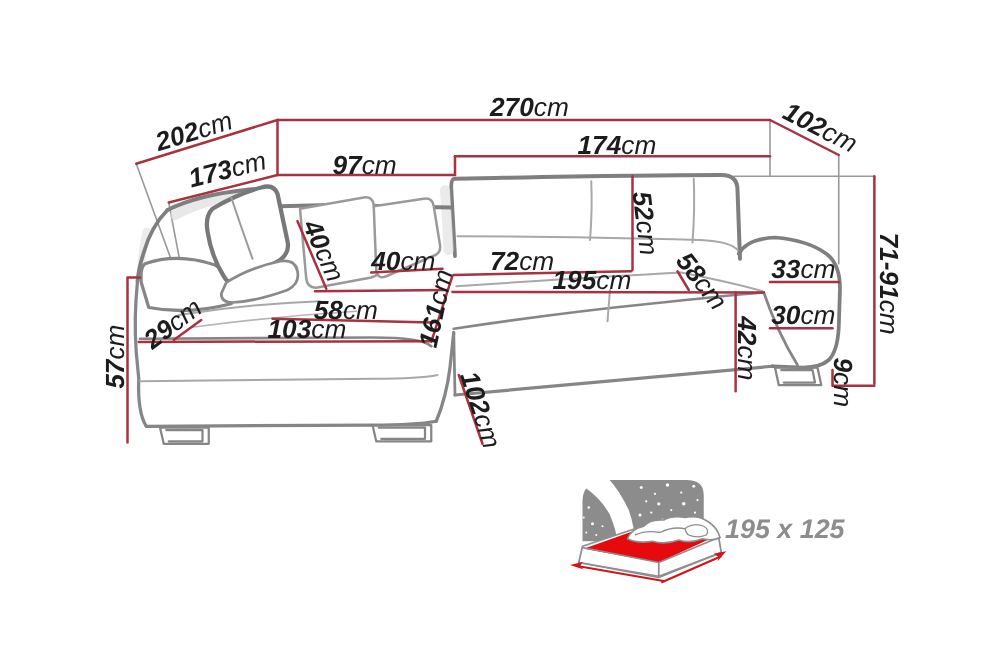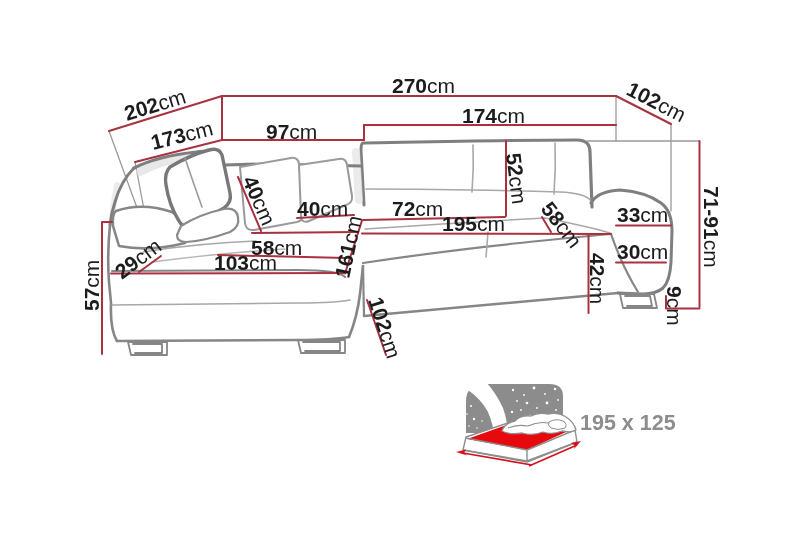--- a/index.html
+++ b/index.html
@@ -1,16 +1,16 @@
 <!DOCTYPE html>
 <html><head>
 <meta charset="utf-8">
 <style>
   html,body{margin:0;padding:0;background:#ffffff;}
-  .wrap{width:800px;height:533px;position:relative;overflow:hidden;background:#f0abfc;}
+  .wrap{width:800px;height:533px;position:relative;overflow:hidden;background:#f0abfc;font-style:italic;}
   text{font-family:"Liberation Sans",sans-serif;fill:#1c1c1c;}
   .num{font-weight:bold;}
   .u{font-weight:normal;}
 </style>
 </head>
 <body>
 <div class="wrap">
 <svg width="800" height="533" viewBox="0 0 800 533" xmlns="http://www.w3.org/2000/svg">
 
 <rect x="0" y="0" width="800" height="533" fill="#ffffff"></rect>

